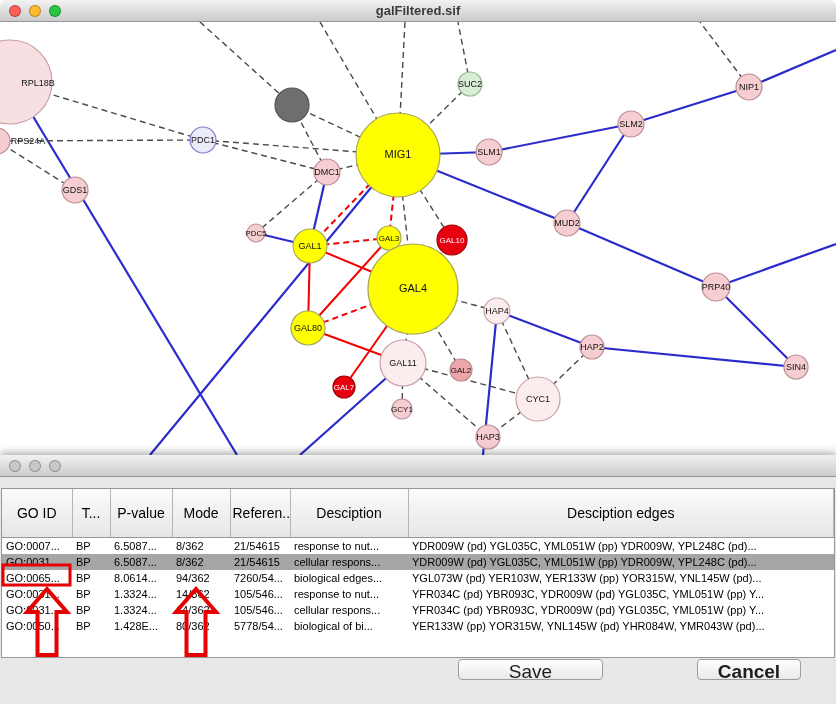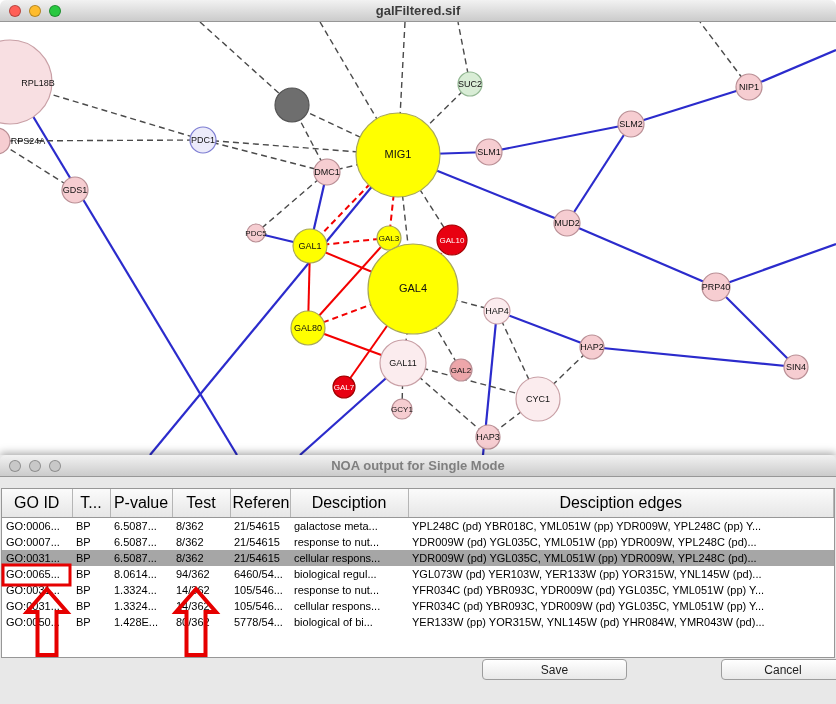--- a/index.html
+++ b/index.html
@@ -22,31 +22,30 @@
   .light{width:12px;height:12px;border-radius:50%;border:1px solid rgba(0,0,0,.28);box-sizing:border-box;background:#cfcfcf;}
   #network-svg{display:block;background:#ffffff;}
   #table-wrap{
     position:absolute;top:33px;left:1px;width:834px;height:170px;
     background:#fff;border:1px solid #979797;box-sizing:border-box;overflow:hidden;
   }
   #noa-table{border-collapse:collapse;width:100%;table-layout:fixed;font-size:11px;color:#000;}
   #noa-table th{
     height:15px;background:linear-gradient(#fbfbfb,#e6e6e6);
     border-right:1px solid #b5b5b5;border-bottom:1px solid #979797;
-    font-weight:normal;text-align:center;padding:5px 2px;overflow:hidden;white-space:nowrap;font-size:16px;
+    font-weight:normal;text-align:center;padding:16px 2px;overflow:hidden;white-space:nowrap;font-size:14px;
   }
   #noa-table td{height:16px;padding:0 4px;white-space:nowrap;overflow:hidden;font-size:11px;}
   .btn{
     position:absolute;height:21px;background:linear-gradient(#ffffff,#e9e9e9);
-    border:1px solid #9d9d9d;border-radius:4px;font-size:12px;color:#1d1d1d;
+    border:1px solid #9d9d9d;border-radius:4px;font-size:19px;color:#1d1d1d;
     font-family:"Liberation Sans",sans-serif;
-    margin-left:24px;
   }
   #save-btn{left:458px;top:204px;width:145px;}
-  #cancel-btn{left:697px;top:204px;width:124px;}
+  #cancel-btn{left:697px;top:204px;width:104px;font-weight:bold;}
   #overlay{position:absolute;left:0;top:0;z-index:10;pointer-events:none;}
 </style>
 </head>
 <body>
 
 <div id="top-window" class="window">
   <div class="titlebar">
     <div class="lights">
       <span class="light" style="background: rgb(255, 95, 87);"></span>
       <span class="light" style="background: rgb(254, 188, 46);"></span>
@@ -222,54 +221,44 @@
     </svg>
 </div>
 
 <div id="bottom-window" class="window">
   <div class="titlebar">
     <div class="lights">
       <span class="light" style="background: rgb(200, 200, 200);"></span>
       <span class="light" style="background: rgb(200, 200, 200);"></span>
       <span class="light" style="background: rgb(200, 200, 200);"></span>
     </div>
-    <span class="title">NOA output for Single Mode</span>
   </div>
   <div id="table-wrap">
     <table id="noa-table">
         <colgroup>
           <col style="width: 70px;">
           <col style="width: 38px;">
           <col style="width: 62px;">
           <col style="width: 58px;">
           <col style="width: 60px;">
           <col style="width: 118px;">
           <col>
         </colgroup>
         <thead>
           <tr>
             <th>GO ID</th>
             <th>T...</th>
             <th>P-value</th>
-            <th>Test</th>
+            <th>Mode</th>
             <th>Referen...</th>
             <th>Desciption</th>
             <th>Desciption edges</th>
           </tr>
         </thead>
         <tbody>
-          <tr>
-            <td>GO:0006...</td>
-            <td>BP</td>
-            <td>6.5087...</td>
-            <td>8/362</td>
-            <td>21/54615</td>
-            <td>galactose meta...</td>
-            <td>YPL248C (pd) YBR018C, YML051W (pp) YDR009W, YPL248C (pp) Y...</td>
-          </tr>
           <tr>
             <td>GO:0007...</td>
             <td>BP</td>
             <td>6.5087...</td>
             <td>8/362</td>
             <td>21/54615</td>
             <td>response to nut...</td>
             <td>YDR009W (pd) YGL035C, YML051W (pp) YDR009W, YPL248C (pd)...</td>
           </tr>
           <tr>
@@ -279,22 +268,22 @@
             <td style="background: rgb(166, 166, 166);">8/362</td>
             <td style="background: rgb(166, 166, 166);">21/54615</td>
             <td style="background: rgb(166, 166, 166);">cellular respons...</td>
             <td style="background: rgb(166, 166, 166);">YDR009W (pd) YGL035C, YML051W (pp) YDR009W, YPL248C (pd)...</td>
           </tr>
           <tr>
             <td>GO:0065...</td>
             <td>BP</td>
             <td>8.0614...</td>
             <td>94/362</td>
-            <td>6460/54...</td>
-            <td>biological regul...</td>
+            <td>7260/54...</td>
+            <td>biological edges...</td>
             <td>YGL073W (pd) YER103W, YER133W (pp) YOR315W, YNL145W (pd)...</td>
           </tr>
           <tr>
             <td>GO:0031...</td>
             <td>BP</td>
             <td>1.3324...</td>
             <td>14/362</td>
             <td>105/546...</td>
             <td>response to nut...</td>
             <td>YFR034C (pd) YBR093C, YDR009W (pd) YGL035C, YML051W (pp) Y...</td>

